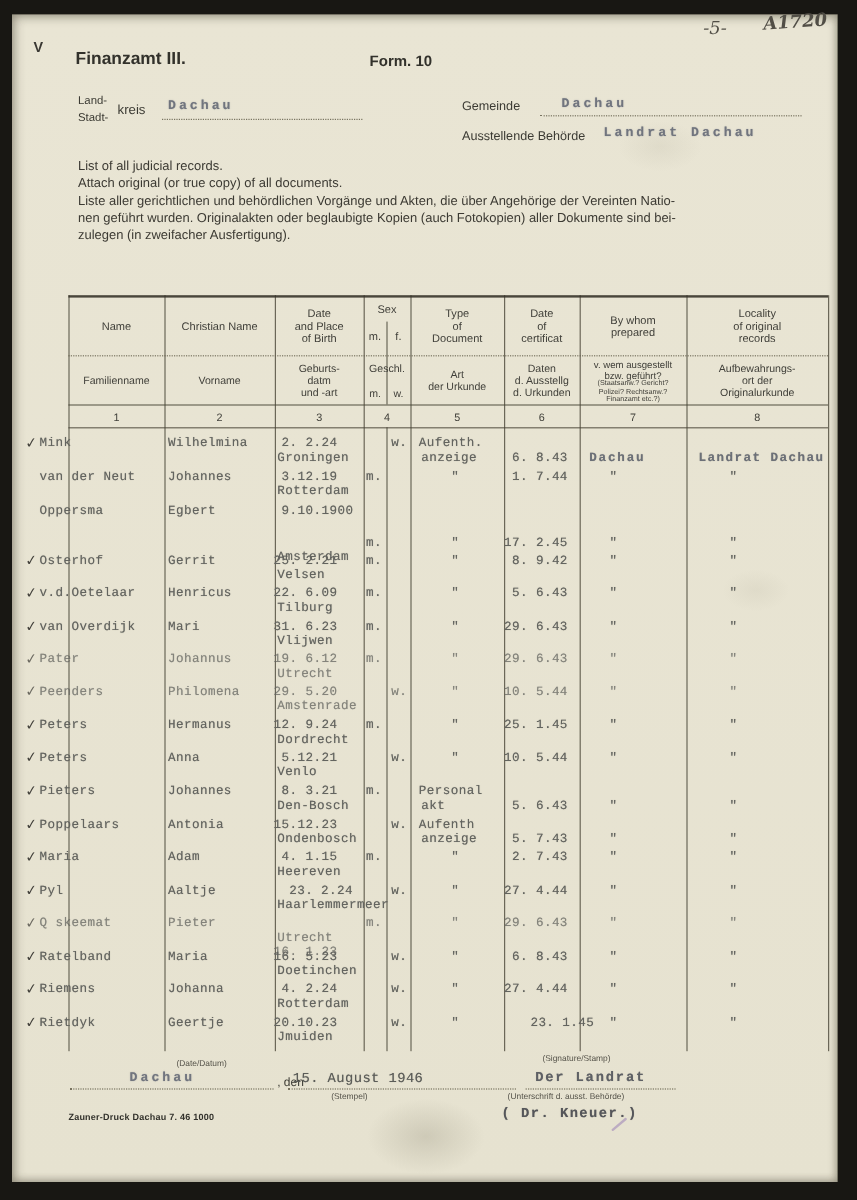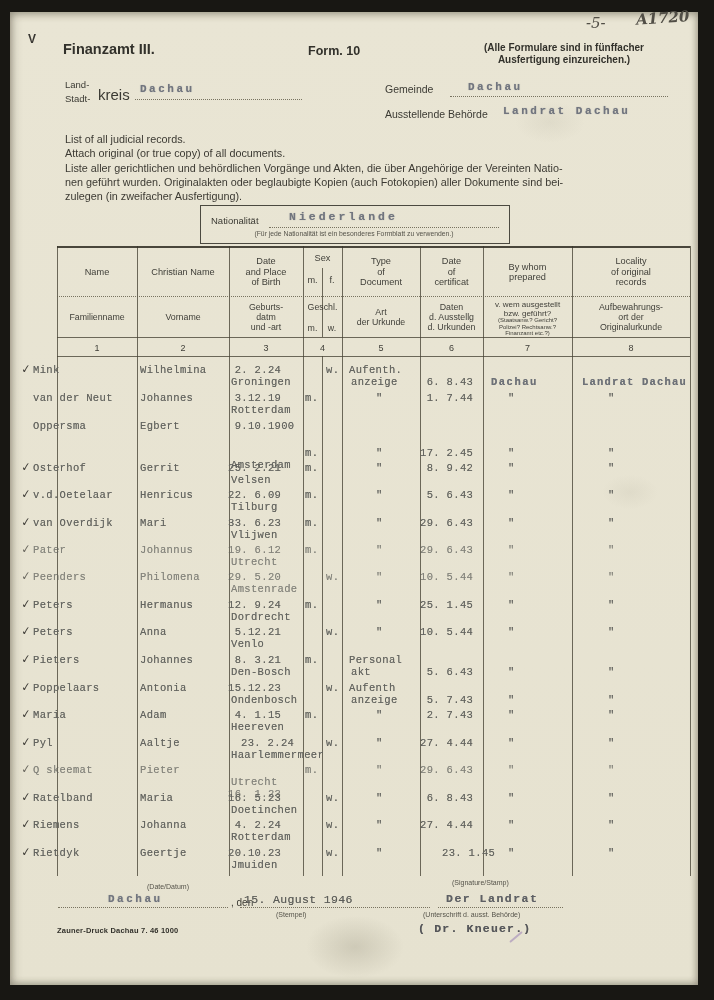--- a/index.html
+++ b/index.html
@@ -41,50 +41,42 @@
 
 <div id="page">
   <div id="paper"></div>
 
   <div class="pencil" style="left:586px;top:14px;font-size:15px;">-5-</div>
   <div class="pencil" style="left:636px;top:9px;font-size:15px;font-weight:bold;transform:rotate(-4deg);">A1720</div>
   <div class="print printb" style="left:28px;top:32px;font-size:12px;color:#3a3833;">V</div>
 
   <div class="print printb" style="left:63px;top:41px;font-size:14.5px;">Finanzamt III.</div>
   <div class="print printb" style="left:308px;top:44px;font-size:12.5px;">Form. 10</div>
-  <div class="print printb" style="left:452px;top:42px;width:224px;font-size:10px;line-height:12px;text-align:center;white-space:pre-line;">(Alle Formulare sind in fünffacher
-Ausfertigung einzureichen.)</div>
 
   <div class="print" style="left:65px;top:79px;font-size:9.5px;">Land-</div>
   <div class="print" style="left:65px;top:93px;font-size:9.5px;">Stadt-</div>
-  <div class="print" style="left:98px;top:86px;font-size:15px;">kreis</div>
+  <div class="print" style="left:98px;top:86px;font-size:11px;">kreis</div>
   <div class="tw stamp" style="left:140px;top:83px;font-size:11px;">Dachau</div>
   <div class="hdot" style="left:135px;top:99px;width:167px;"></div>
 
   <div class="print" style="left:385px;top:83px;font-size:10.5px;">Gemeinde</div>
   <div class="tw stamp" style="left:468px;top:81px;font-size:11px;">Dachau</div>
   <div class="hdot" style="left:450px;top:96px;width:218px;"></div>
 
   <div class="print" style="left:385px;top:108px;font-size:10.5px;">Ausstellende Behörde</div>
   <div class="tw stamp" style="left:503px;top:105px;font-size:11px;">Landrat Dachau</div>
 
   <div id="instructions">
       <div class="print" style="left: 65px; top: 133px; font-size: 10.8px; color: rgb(60, 58, 51);">List of all judicial records.</div>
       <div class="print" style="left: 65px; top: 147.3px; font-size: 10.8px; color: rgb(60, 58, 51);">Attach original (or true copy) of all documents.</div>
       <div class="print" style="left: 65px; top: 161.6px; font-size: 10.8px; color: rgb(60, 58, 51);">Liste aller gerichtlichen und behördlichen Vorgänge und Akten, die über Angehörige der Vereinten Natio-</div>
       <div class="print" style="left: 65px; top: 175.9px; font-size: 10.8px; color: rgb(60, 58, 51);">nen geführt wurden. Originalakten oder beglaubigte Kopien (auch Fotokopien) aller Dokumente sind bei-</div>
       <div class="print" style="left: 65px; top: 190.2px; font-size: 10.8px; color: rgb(60, 58, 51);">zulegen (in zweifacher Ausfertigung).</div>
     </div>
 
-  <div class="natbox">
-    <div class="print" style="left:10px;top:9px;font-size:9.5px;">Nationalität</div>
-    <div class="tw stamp" style="left:88px;top:4px;font-size:11.5px;letter-spacing:3px;">Niederlande</div>
-    <div class="hdot" style="left:68px;top:21px;width:230px;"></div>
-    <div class="print tiny" style="left:0;top:24px;width:306px;text-align:center;font-size:6.8px;">(Für jede Nationalität ist ein besonderes Formblatt zu verwenden.)</div>
-  </div>
 
   <div id="table-layer">
       <div class="vline" style="left: 57px; top: 246px; height: 630px;"></div>
       <div class="vline" style="left: 137px; top: 246px; height: 630px;"></div>
       <div class="vline" style="left: 229px; top: 246px; height: 630px;"></div>
       <div class="vline" style="left: 303px; top: 246px; height: 630px;"></div>
       <div class="vline" style="left: 342px; top: 246px; height: 630px;"></div>
       <div class="vline" style="left: 420px; top: 246px; height: 630px;"></div>
       <div class="vline" style="left: 483px; top: 246px; height: 630px;"></div>
       <div class="vline" style="left: 572px; top: 246px; height: 630px;"></div>
@@ -199,21 +191,21 @@
         <span class="tw" style="left: 376px; top: 0px;">"</span>
         <span class="tw" style="left: 420px; top: 0px;"> 5. 6.43</span>
         <span class="tw" style="left: 508px; top: 0px;">"</span>
         <span class="tw" style="left: 608px; top: 0px;">"</span>
         <span class="tw" style="left: 231px; top: 12px;">Tilburg</span>
       </div>
       <div class="abs" style="left: 0px; top: 517px; width: 714px; height: 46px;">
         <span class="check" style="left: 21px; top: -2px;">✓</span>
         <span class="tw" style="left: 33px; top: 0px;">van Overdijk</span>
         <span class="tw" style="left: 140px; top: 0px;">Mari</span>
-        <span class="tw" style="left: 228px; top: 0px;">33. 6.23</span>
+        <span class="tw" style="left: 228px; top: 0px;">31. 6.23</span>
         <span class="tw" style="left: 305px; top: 0px;">m.</span>
         <span class="tw" style="left: 376px; top: 0px;">"</span>
         <span class="tw" style="left: 420px; top: 0px;">29. 6.43</span>
         <span class="tw" style="left: 508px; top: 0px;">"</span>
         <span class="tw" style="left: 608px; top: 0px;">"</span>
         <span class="tw" style="left: 231px; top: 12px;">Vlijwen</span>
       </div>
       <div class="abs" style="left: 0px; top: 544px; width: 714px; height: 46px; opacity: 0.75;">
         <span class="check" style="left: 21px; top: -2px;">✓</span>
         <span class="tw" style="left: 33px; top: 0px;">Pater</span>

